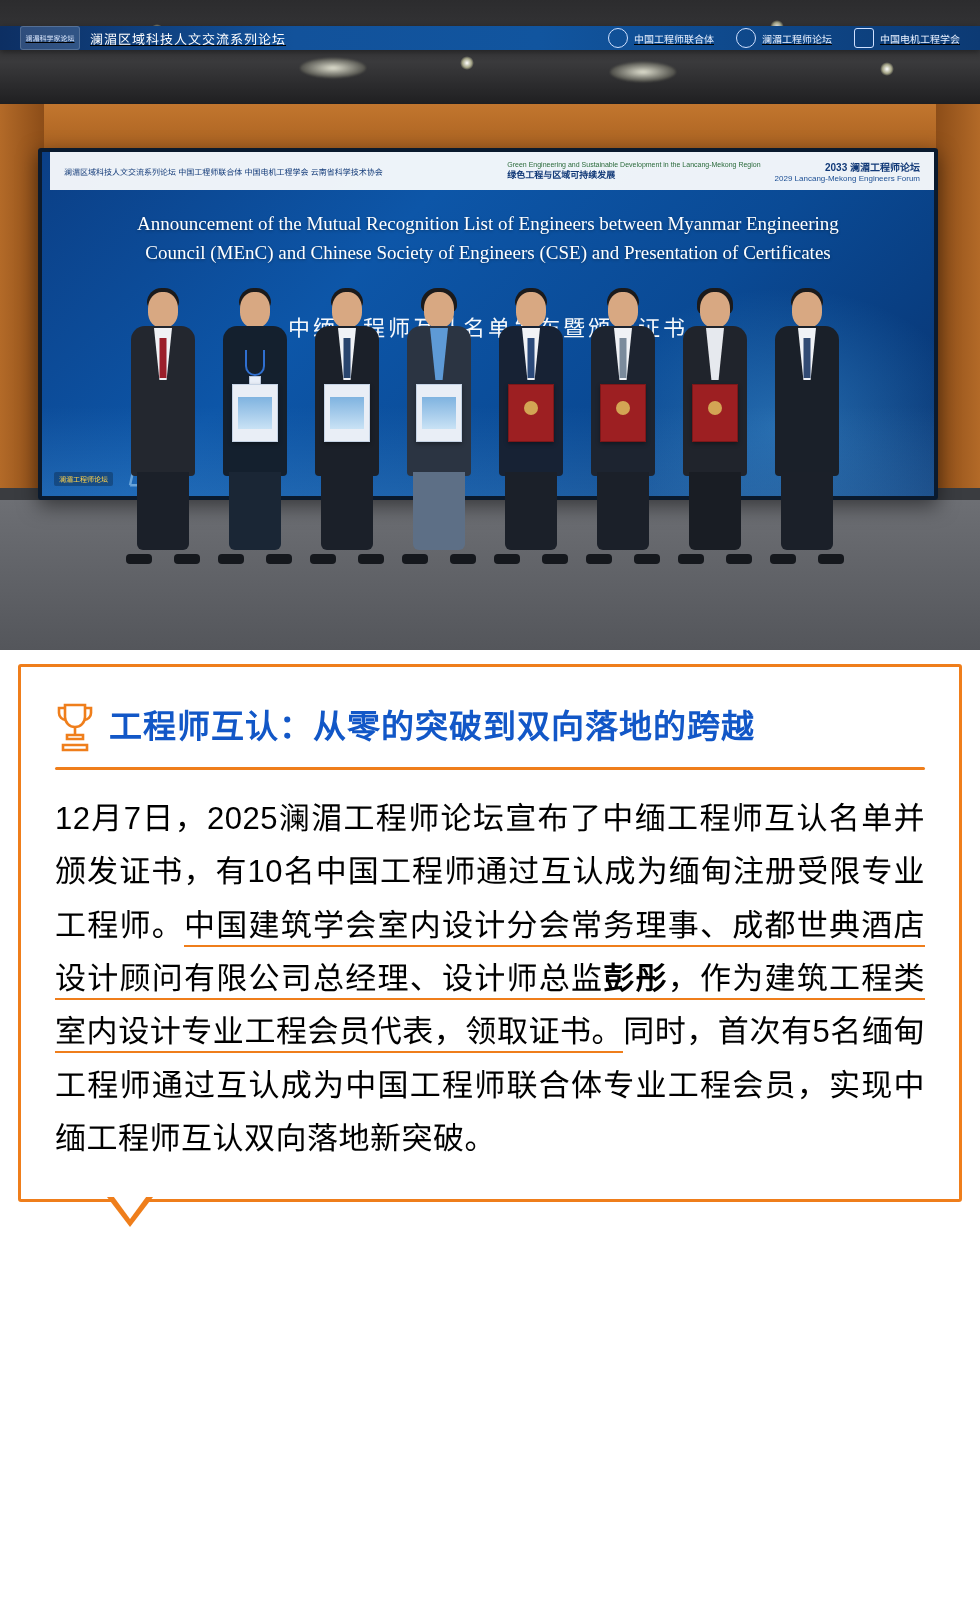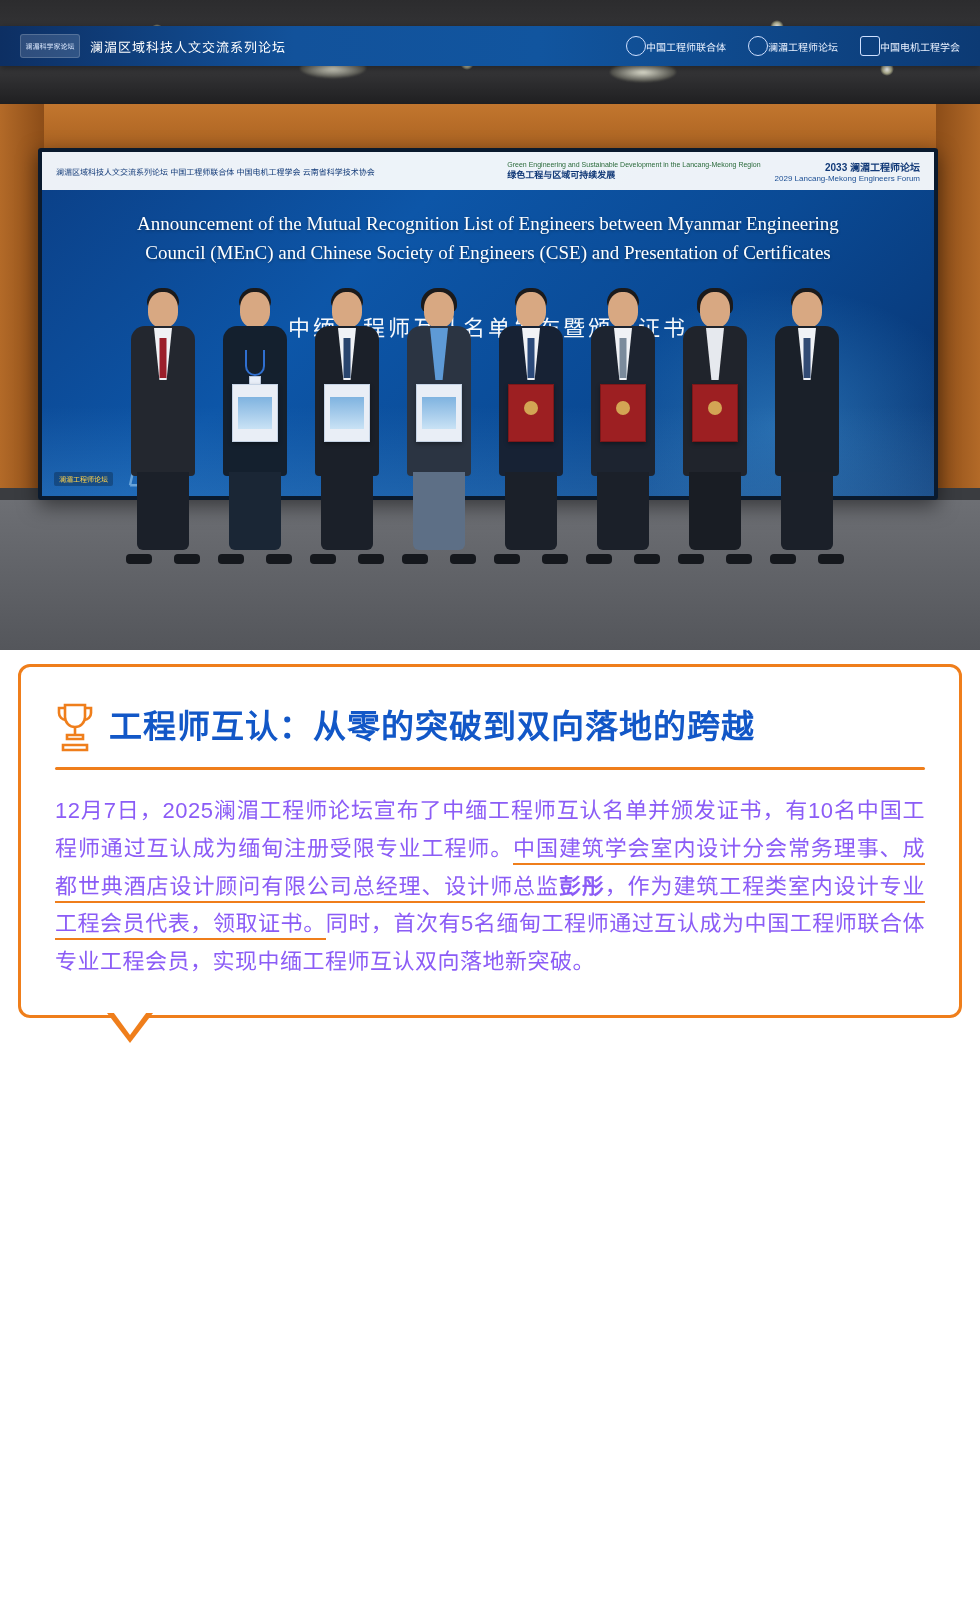--- a/index.html
+++ b/index.html
@@ -35,40 +35,41 @@
     border-radius: 50%;
     background: radial-gradient(ellipse at center, rgba(255,255,235,.85), rgba(255,255,200,.12) 70%, transparent 72%);
     filter: blur(1px);
   }
   .ceiling .spot {
     position: absolute; width: 14px; height: 14px; border-radius: 50%;
     background: radial-gradient(circle, #fff 0%, rgba(255,255,200,.55) 45%, transparent 70%);
   }
   
   .banner {
-    position: absolute; top: 26px; left: 0; right: 0; height: 40px;
+    position: absolute; top: 26px; left: 0; right: 0; height: 24px;
     background: linear-gradient(90deg, #0e3e7a 0%, #11498c 25%, #0f4versed 45%, #0d3c78 100%);
     background: linear-gradient(90deg,#0d2f63 0%, #12529b 30%, #11559f 55%, #0c3a74 100%);
     display: flex; align-items: center;
     padding: 0 20px;
     box-shadow: 0 2px 6px rgba(0,0,0,.4);
+    text-decoration: underline;
   }
   .banner .logo-badge {
     width: 60px; height: 24px; border-radius: 3px;
     background: rgba(255,255,255,.14);
     display: flex; align-items: center; justify-content: center;
     font-size: 7px; color: #dce9ff; margin-right: 10px;
     border: 1px solid rgba(255,255,255,.18);
     white-space: nowrap; overflow: hidden;
   }
   .banner .b-title {
     color: #ffffff; font-size: 13px; letter-spacing: 1px; white-space: nowrap;
   }
   .banner .b-right { margin-left: auto; display: flex; align-items: center; gap: 22px; }
-  .banner .b-org { display: flex; align-items: center; color: #e9f1ff; font-size: 10px; white-space: nowrap; }
+  .banner .b-org { display: flex; align-items: center; gap: 6px; color: #e9f1ff; font-size: 10px; white-space: nowrap; }
   .banner .b-org .mark {
     width: 20px; height: 20px; border-radius: 50%;
     border: 1.5px solid #cfe0ff; display: inline-block;
   }
   .banner .b-org .mark.sq { border-radius: 3px; }
 
   
   .screen {
     position: absolute;
     left: 38px; top: 148px; width: 900px; height: 352px;
@@ -76,21 +77,21 @@
     border: 4px solid #0a1a2e;
     border-radius: 3px;
     overflow: hidden;
     box-shadow: 0 6px 20px rgba(0,0,0,.5);
   }
   .screen .glow {
     position: absolute; right: -60px; bottom: -80px; width: 420px; height: 300px;
     background: radial-gradient(ellipse at center, rgba(90,190,255,.35), transparent 65%);
   }
   .screen .hdr {
-    position: absolute; top: 0; left: 0; right: 0; height: 38px;
+    position: absolute; top: 0; left: 8px; right: 0; height: 38px;
     background: rgba(255,255,255,.93);
     display: flex; align-items: center; padding: 0 14px; gap: 14px;
   }
   .screen .hdr .cn { font-size: 8px; color: #123a78; white-space: nowrap; }
   .screen .hdr .hr-right { margin-left: auto; text-align: left; }
   .screen .hdr .hr-right .l1 { font-size: 7px; color: #2a6a3a; }
   .screen .hdr .hr-right .l2 { font-size: 9px; color: #123a78; font-weight: bold; }
   .screen .hdr .forum { text-align: right; }
   .screen .hdr .forum .f1 { font-size: 10px; color: #123a78; font-weight: bold; }
   .screen .hdr .forum .f2 { font-size: 8px; color: #1c4f94; }
@@ -195,42 +196,42 @@
   }
   .person .cert .img {
     position: absolute; left: 5px; right: 5px; top: 12px; height: 32px;
     background: linear-gradient(#7fb3e0,#c9e2f5);
   }
 
   
   .card-wrap { padding: 14px 18px 0 18px; position: relative; }
   .card {
     border: 3px solid #ef7e1b;
-    border-radius: 12px;
+    border-radius: 3px;
     padding: 34px 34px 34px 34px;
     position: relative;
     background: #fff;
   }
   .card-title-row { display: flex; align-items: center; gap: 14px; }
   .trophy { width: 40px; height: 52px; position: relative; flex: 0 0 auto; }
   .card-title {
     color: #1257c7;
     font-size: 33px;
     font-weight: bold;
     letter-spacing: 1px;
     line-height: 1.2;
     white-space: nowrap;
   }
   .title-rule {
     height: 3px; background: #ef7e1b; margin: 14px 0 22px 0; border-radius: 2px;
   }
   .body-text {
-    font-size: 22px;
+    font-size: 31px;
     line-height: 1.72;
-    color: #8b5cf6;
+    color: #000000;
     text-align: justify;
     letter-spacing: .5px;
   }
   .u { border-bottom: 2px solid #ef7e1b; padding-bottom: 2px; }
   .b { font-weight: bold; }
   .pointer {
     position: absolute; left: 86px; bottom: -28px; width: 46px; height: 30px;
   }
   .pointer:before {
     content: ""; position: absolute; left: 0; top: 0;

